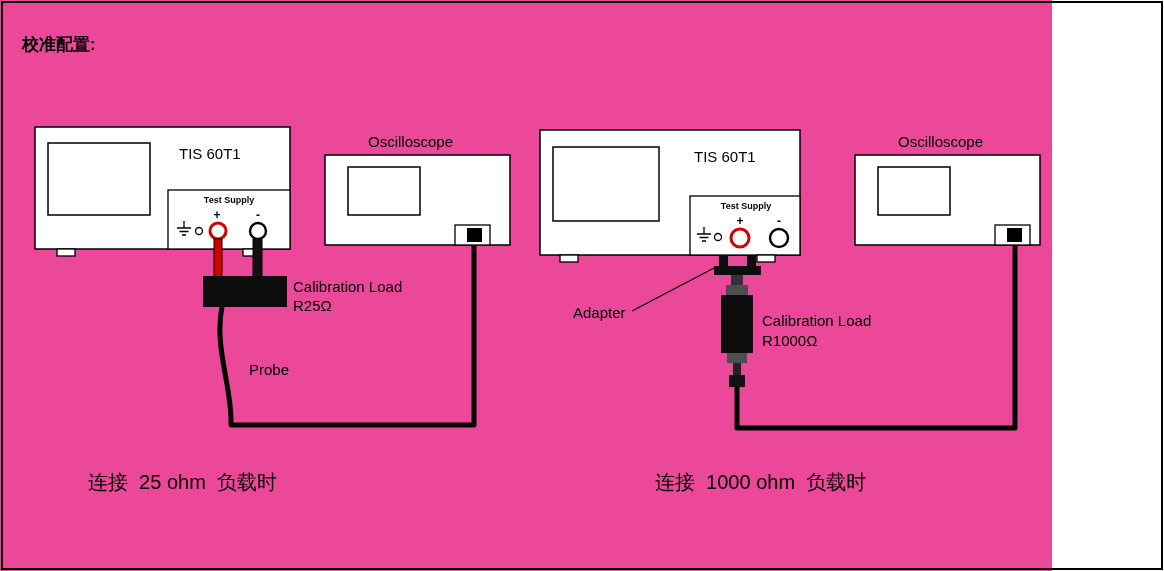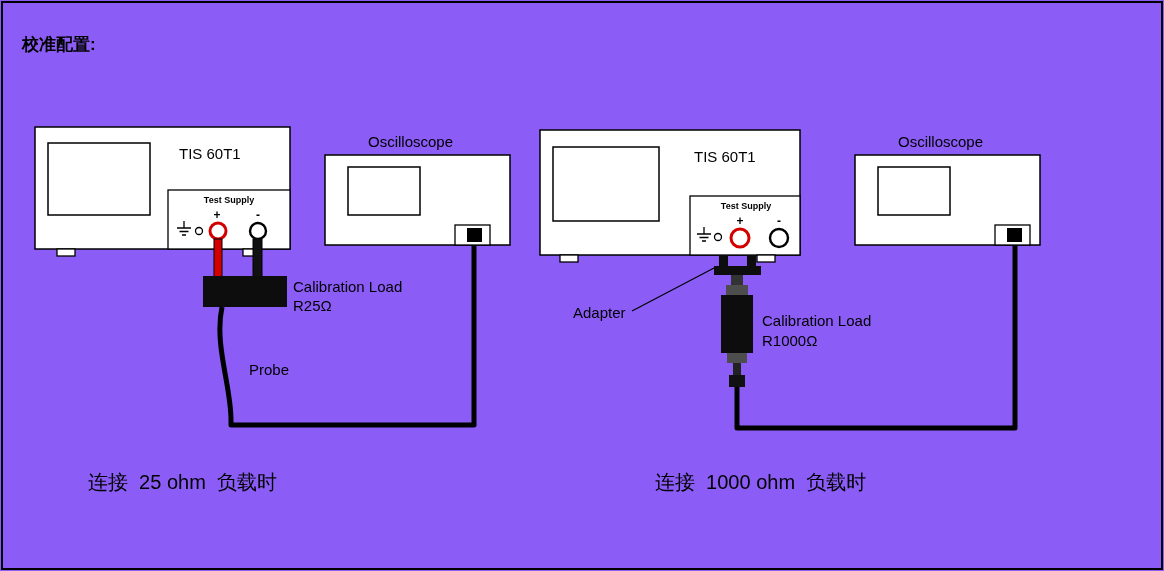--- a/index.html
+++ b/index.html
@@ -3,23 +3,23 @@
 <meta charset="utf-8">
 <style>
   html, body {
     margin: 0;
     padding: 0;
     background: #ffffff;
     font-family: "Liberation Sans", "DejaVu Sans", sans-serif;
   }
   .page {
     position: relative;
-    width: 1164px;
+    width: 1052px;
     height: 571px;
-    background: #8b5cf6;
+    background: #ec4899;
   }
   svg { display: block; }
   .box   { fill: #ffffff; stroke: #000000; stroke-width: 1.5; }
   .panel { fill: #ffffff; stroke: #000000; stroke-width: 1.3; }
   .thin  { fill: none; stroke: #000000; stroke-width: 1.3; }
   .cable { fill: none; stroke: #000000; stroke-width: 5; stroke-linejoin: round; stroke-linecap: butt; }
   .frame { fill: none; stroke: #000000; stroke-width: 2; }
   .callout { fill: none; stroke: #000000; stroke-width: 1.2; }
 
   text { fill: #000000; white-space: pre; }

